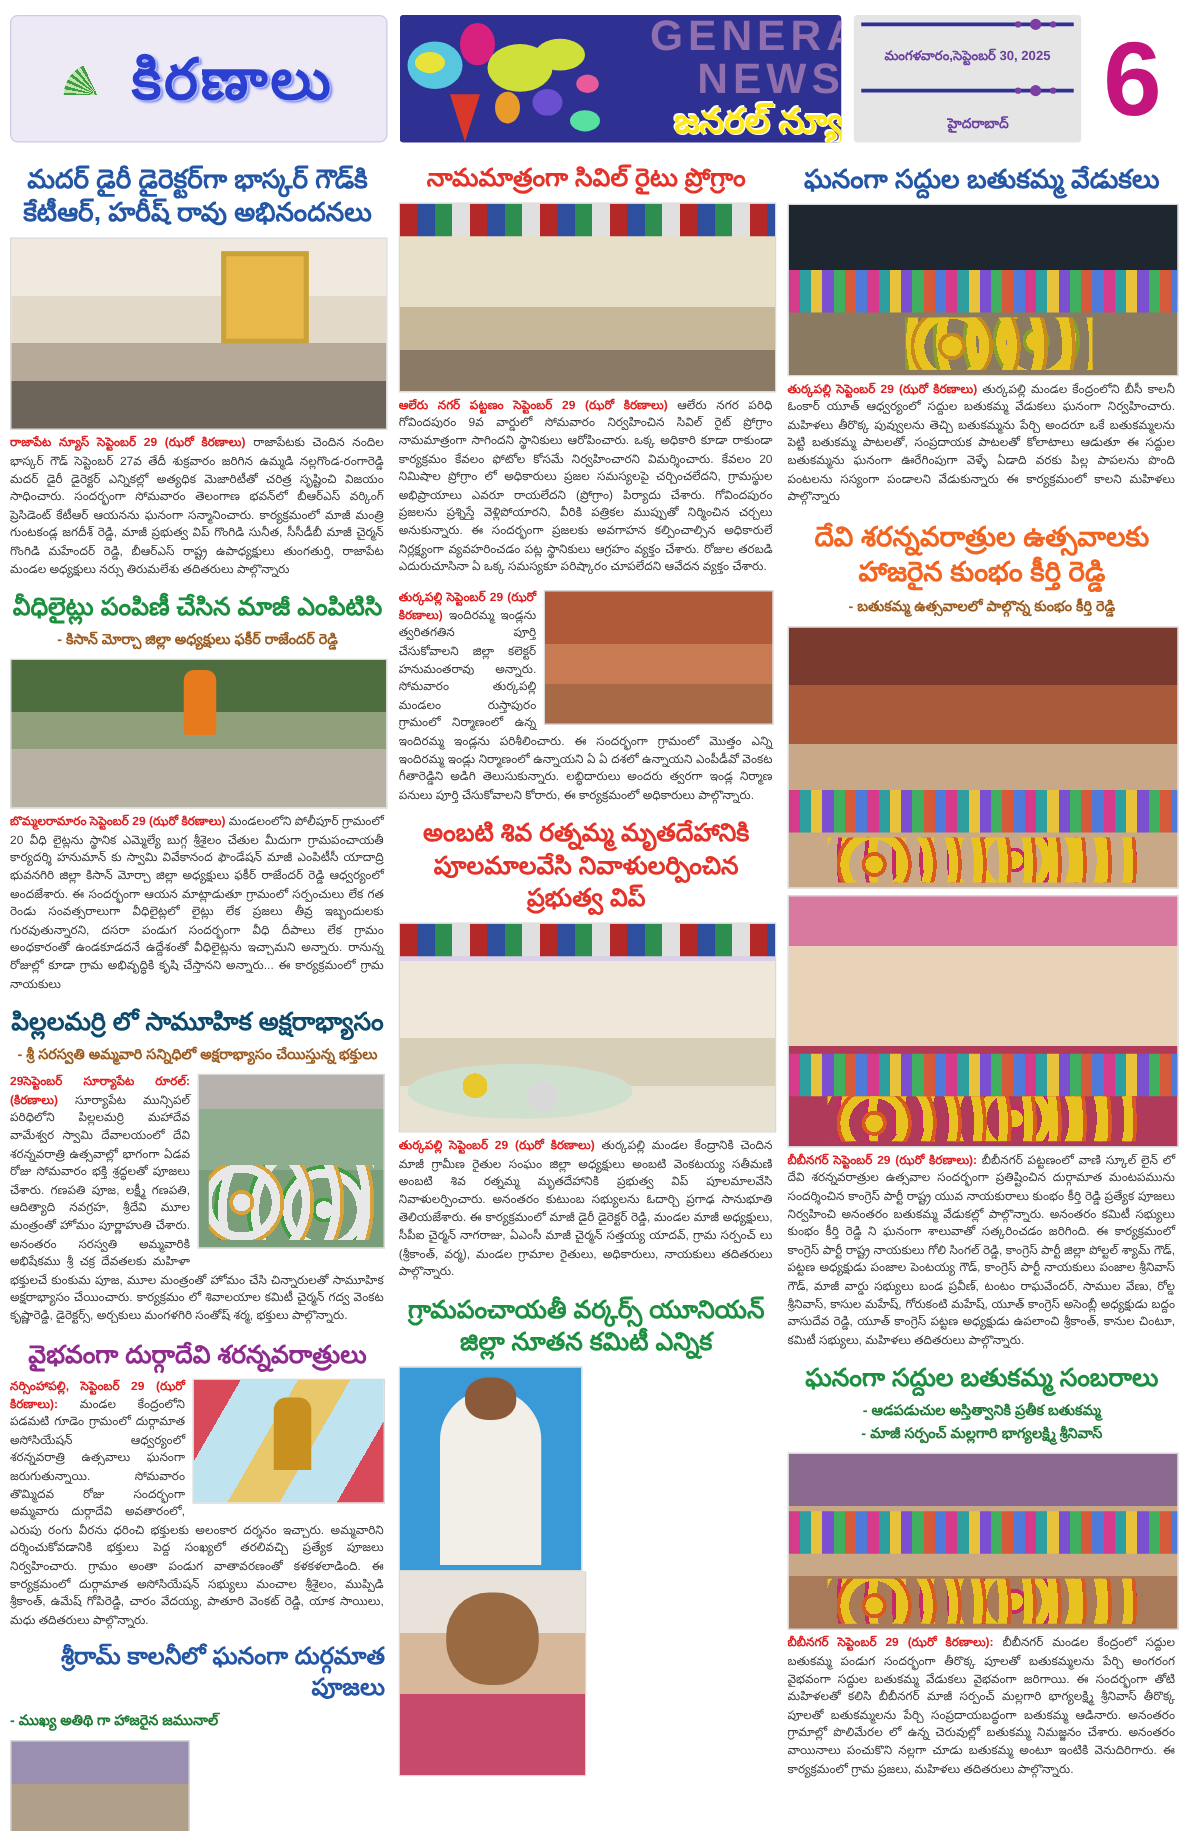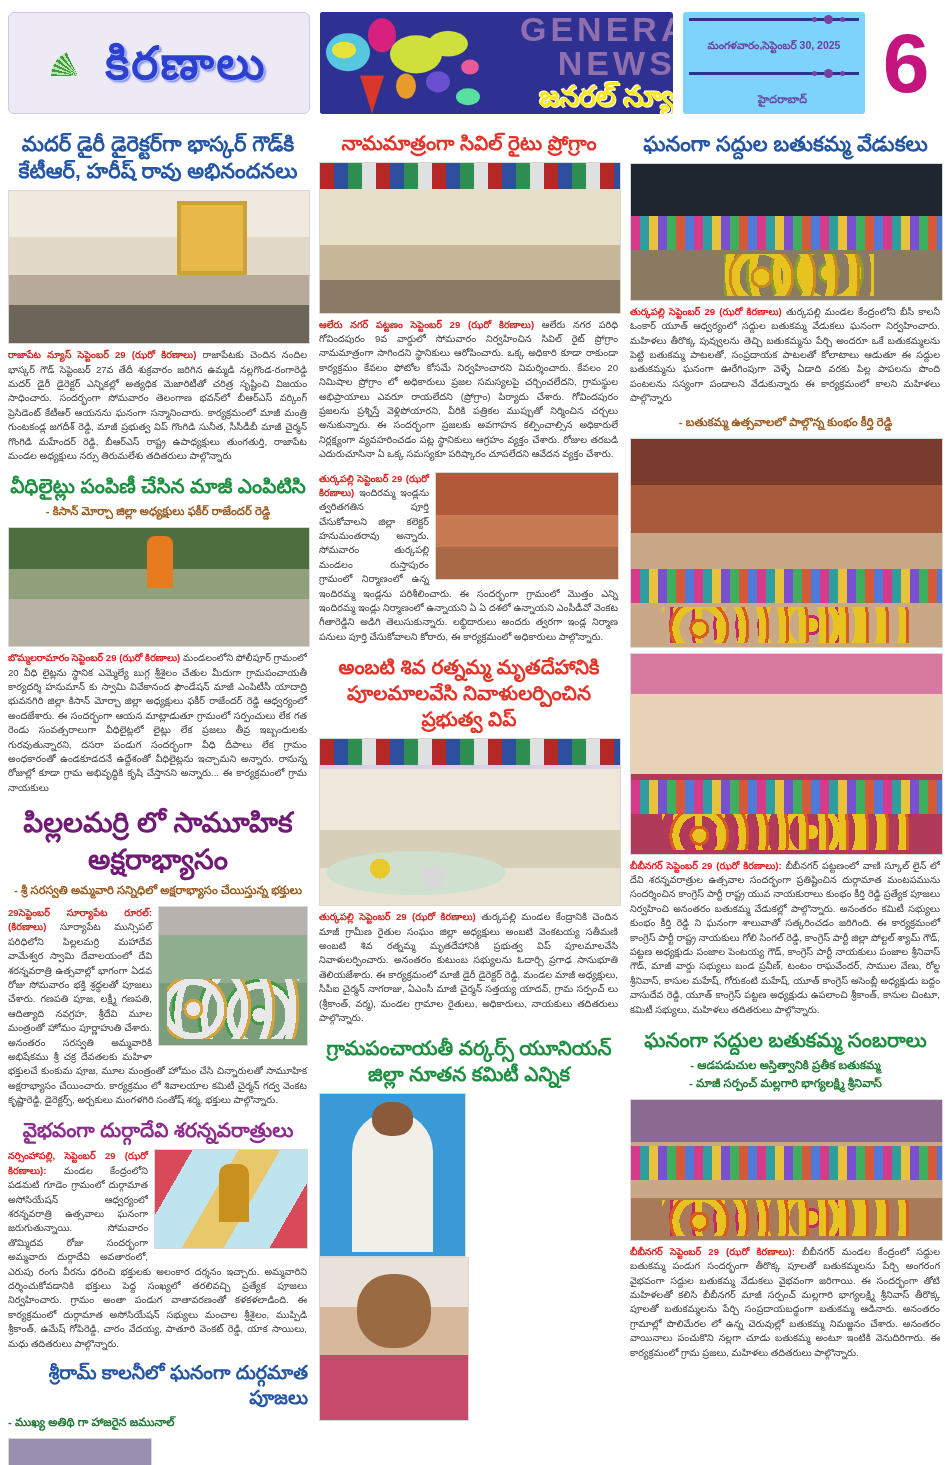--- a/index.html
+++ b/index.html
@@ -14,39 +14,39 @@
     background:conic-gradient(from 250deg at 50% 100%, transparent 0 18deg, #3f9e3f 18deg 24deg, #bfe3b0 24deg 30deg,
       #3f9e3f 30deg 36deg, #bfe3b0 36deg 42deg, #3f9e3f 42deg 48deg, #bfe3b0 48deg 54deg, #3f9e3f 54deg 60deg,
       #bfe3b0 60deg 66deg, #3f9e3f 66deg 72deg, #bfe3b0 72deg 78deg, #3f9e3f 78deg 84deg, transparent 84deg 360deg);}
   .paper-name{font-size:46px;font-weight:800;color:#2b3fd0;letter-spacing:2px;line-height:1.05;
     text-shadow:0 0 1px #fff,1px 1px 0 #a9b4ff,2px 2px 2px #6d7ce0;}
   .banner{flex:1;position:relative;background:#2e3192;border-radius:3px;display:flex;align-items:center;overflow:hidden;}
   .worldmap{position:absolute;left:0;top:0;height:100%;width:200px;}
   .banner-text{position:relative;margin-left:200px;flex:1;text-align:center;}
   .banner-en{font-size:34px;font-weight:800;letter-spacing:4px;color:#8f6fae;line-height:1;}
   .banner-te{font-size:28px;font-weight:800;color:#ffe81a;line-height:1.2;text-shadow:1px 1px 0 #fff,-1px -1px 0 #fff;}
-  .info-box{width:170px;background:#7dd3fc;border-radius:3px;display:flex;flex-direction:column;justify-content:center;
+  .info-box{width:170px;background:#e5e5e5;border-radius:3px;display:flex;flex-direction:column;justify-content:center;
     align-items:center;padding:4px 6px;gap:18px;}
   .info-rule{width:100%;height:3px;background:#2e3192;position:relative;}
   .info-rule::after{content:"";position:absolute;right:26px;top:-3px;width:9px;height:9px;border-radius:50%;
     background:#7a3fa0;box-shadow:-14px 0 0 -2px #7a3fa0,14px 0 0 -2px #7a3fa0;}
   .info-date{font-size:10.5px;font-weight:bold;color:#6a3fa0;}
   .info-city{font-size:11px;font-weight:bold;color:#6a3fa0;padding-left:17px;}
   .page-num{width:62px;display:flex;align-items:center;justify-content:center;
     font-size:84px;font-weight:800;color:#c4157f;line-height:1;}
 
   
   .cols{display:grid;grid-template-columns:300px 300px 311px;gap:11px;padding:6px 8px 0 8px;}
   .article{margin-bottom:10px;}
   .headline{font-weight:800;text-align:center;line-height:1.3;margin:4px 0 6px 0;}
   .hl-blue{color:#2456a6;font-size:21px;}
   .hl-green{color:#1d9040;font-size:20px;}
   .hl-red{color:#e63329;font-size:20px;}
   .hl-orange{color:#f2641f;font-size:22px;}
-  .hl-pink{color:#701a75;font-size:28px;}
+  .hl-pink{color:#0c4a6e;font-size:20px;}
   .hl-purple{color:#8f2b8f;font-size:20px;}
   .subhead{font-size:11.5px;font-weight:bold;text-align:center;margin:0 0 6px 0;}
   .sh-brown{color:#9c5a1e;}
   .sh-green{color:#1f7a33;}
   .body-text{font-size:9.6px;line-height:1.5;text-align:justify;color:#3a3a3a;margin:4px 1px 0 0;}
   .dateline{color:#e02020;font-weight:bold;}
 
   
   .ph{width:100%;border:1px solid #d8d8d8;position:relative;overflow:hidden;background:#cfcfcf;}
   .saree-band{position:absolute;left:0;right:0;height:34px;
@@ -224,20 +224,21 @@
         <div class="headline hl-blue">ఘనంగా సద్దుల బతుకమ్మ వేడుకలు</div>
         <div class="ph ph-r1">
           <div class="saree-band" style="top:52px;"></div>
             <div class="flowers"></div>
         </div>
         <p class="body-text"><span class="dateline">తుర్కపల్లి సెప్టెంబర్ 29 (ఝరో కిరణాలు)</span>
         <span>తుర్కపల్లి మండల కేంద్రంలోని బీసీ కాలనీ ఓంకార్ యూత్ ఆధ్వర్యంలో సద్దుల బతుకమ్మ వేడుకలు ఘనంగా నిర్వహించారు. మహిళలు తీరొక్క పువ్వులను తెచ్చి బతుకమ్మను పేర్చి అందరూ ఒకే బతుకమ్మలను పెట్టి బతుకమ్మ పాటలతో, సంప్రదాయక పాటలతో కోలాటాలు ఆడుతూ ఈ సద్దుల బతుకమ్మను ఘనంగా ఊరేగింపుగా వెళ్ళే ఏడాది వరకు పిల్ల పాపలను పొంది పంటలను సస్యంగా పండాలని వేడుకున్నారు ఈ కార్యక్రమంలో కాలని మహిళలు పాల్గొన్నారు</span></p>
       </div>
 
       <div class="article">
+        <div class="headline hl-orange">దేవి శరన్నవరాత్రుల ఉత్సవాలకు హాజరైన కుంభం కీర్తి రెడ్డి</div>
         <div class="subhead sh-brown">- బతుకమ్మ ఉత్సవాలలో పాల్గొన్న కుంభం కీర్తి రెడ్డి</div>
         <div class="ph ph-r2a">
             <div class="saree-band" style="bottom:44px;"></div>
             <div class="flowerstack"></div>
           </div>
         <div class="ph ph-r2b">
             <div class="saree-band" style="bottom:40px;"></div>
             <div class="flowerstack"></div>
           </div>
         <p class="body-text"><span class="dateline">బీబీనగర్ సెప్టెంబర్ 29 (ఝరో కిరణాలు):</span>

